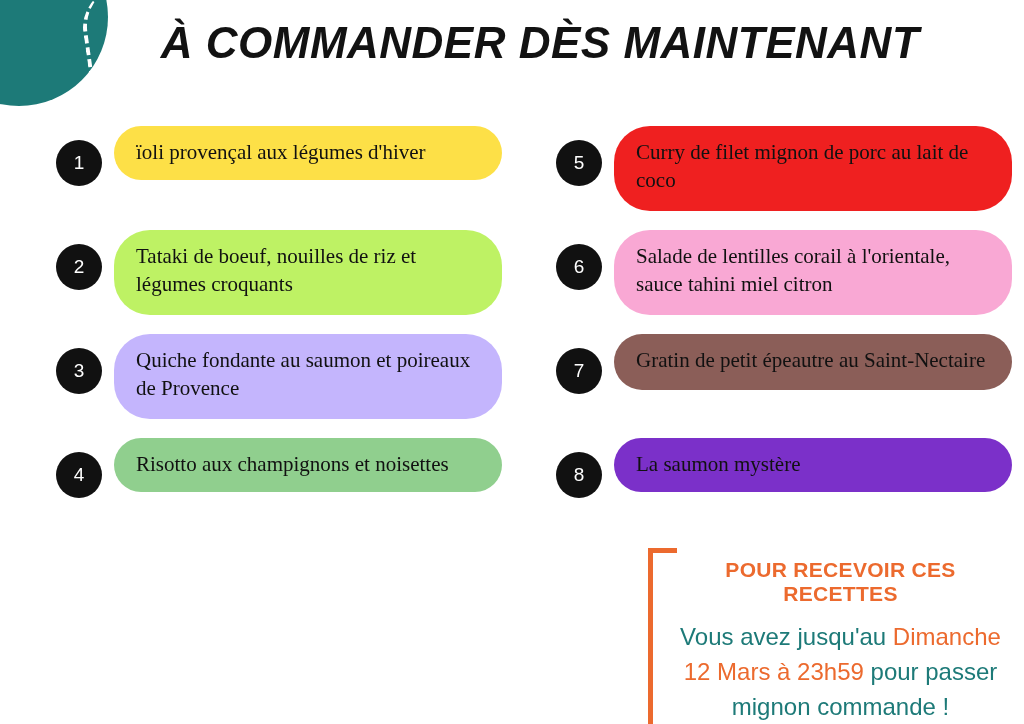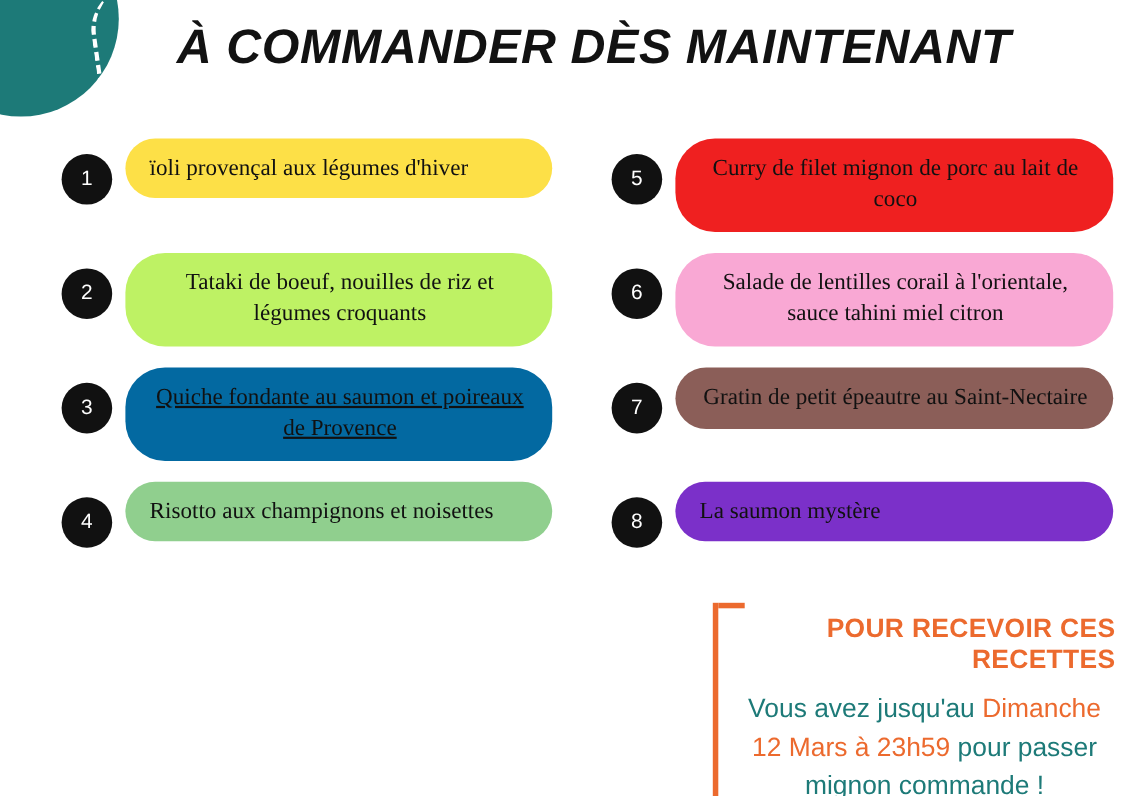--- a/index.html
+++ b/index.html
@@ -87,21 +87,21 @@
     top: 8px;
     width: 388px;
     border-radius: 36px;
     padding: 12px 20px 14px 22px;
     box-sizing: border-box;
     font-family: "Liberation Serif", serif;
     font-size: 21px;
     line-height: 1.35;
     color: #111111;
   }
-  .highlight.two-line { padding-top: 12px; padding-bottom: 16px; text-align: center; }
+  .highlight.two-line { padding-top: 12px; padding-bottom: 16px; }
 
   
   .col-right .highlight { width: 398px; }
 
   
   .footer {
     position: absolute;
     left: 648px;
     top: 548px;
     width: 366px;
@@ -112,25 +112,25 @@
   .footer-top {
     border-top: 5px solid #ec6a2e;
     position: absolute;
     left: 0;
     top: 0;
     width: 24px;
   }
   .footer-title {
     font-family: "Liberation Sans", sans-serif;
     font-weight: bold;
-    font-size: 24px;
+    font-size: 21px;
     letter-spacing: 0.3px;
     color: #ec6a2e;
     padding-top: 10px;
-    text-align: right;
+    text-align: center;
   }
   .footer-body {
     font-family: "Liberation Sans", sans-serif;
     font-size: 24px;
     line-height: 1.45;
     color: #1d7a78;
     text-align: center;
     padding-top: 14px;
   }
   .accent { color: #ec6a2e; }
@@ -147,21 +147,21 @@
   <div class="item">
     <div class="badge">1</div>
     <div class="highlight" id="h0" style="background: #fde047;">ïoli provençal aux légumes d'hiver</div>
   </div>
   <div class="item">
     <div class="badge">2</div>
     <div class="highlight two-line" id="h1" style="background: #bef264;">Tataki de boeuf, nouilles de riz et légumes croquants</div>
   </div>
   <div class="item">
     <div class="badge">3</div>
-    <div class="highlight two-line" id="h2" style="background: #0369a1; text-decoration: underline;">Quiche fondante au saumon et poireaux de Provence</div>
+    <div class="highlight two-line" id="h2" style="background: #c4b5fd;">Quiche fondante au saumon et poireaux de Provence</div>
   </div>
   <div class="item">
     <div class="badge">4</div>
     <div class="highlight" id="h3" style="background: rgb(144, 207, 142);">Risotto aux champignons et noisettes</div>
   </div>
 </div>
 
 <div class="col col-right">
   <div class="item">
     <div class="badge">5</div>

